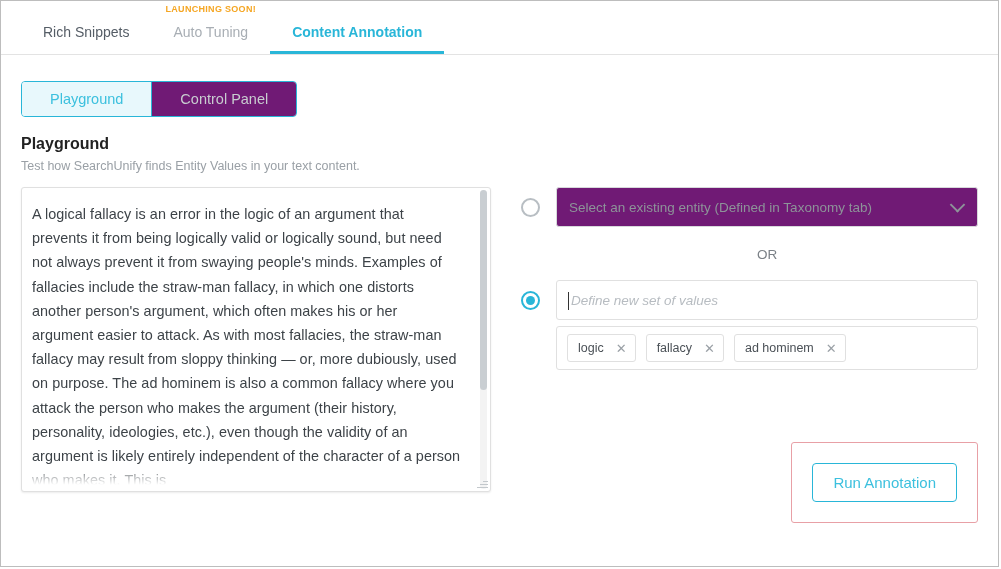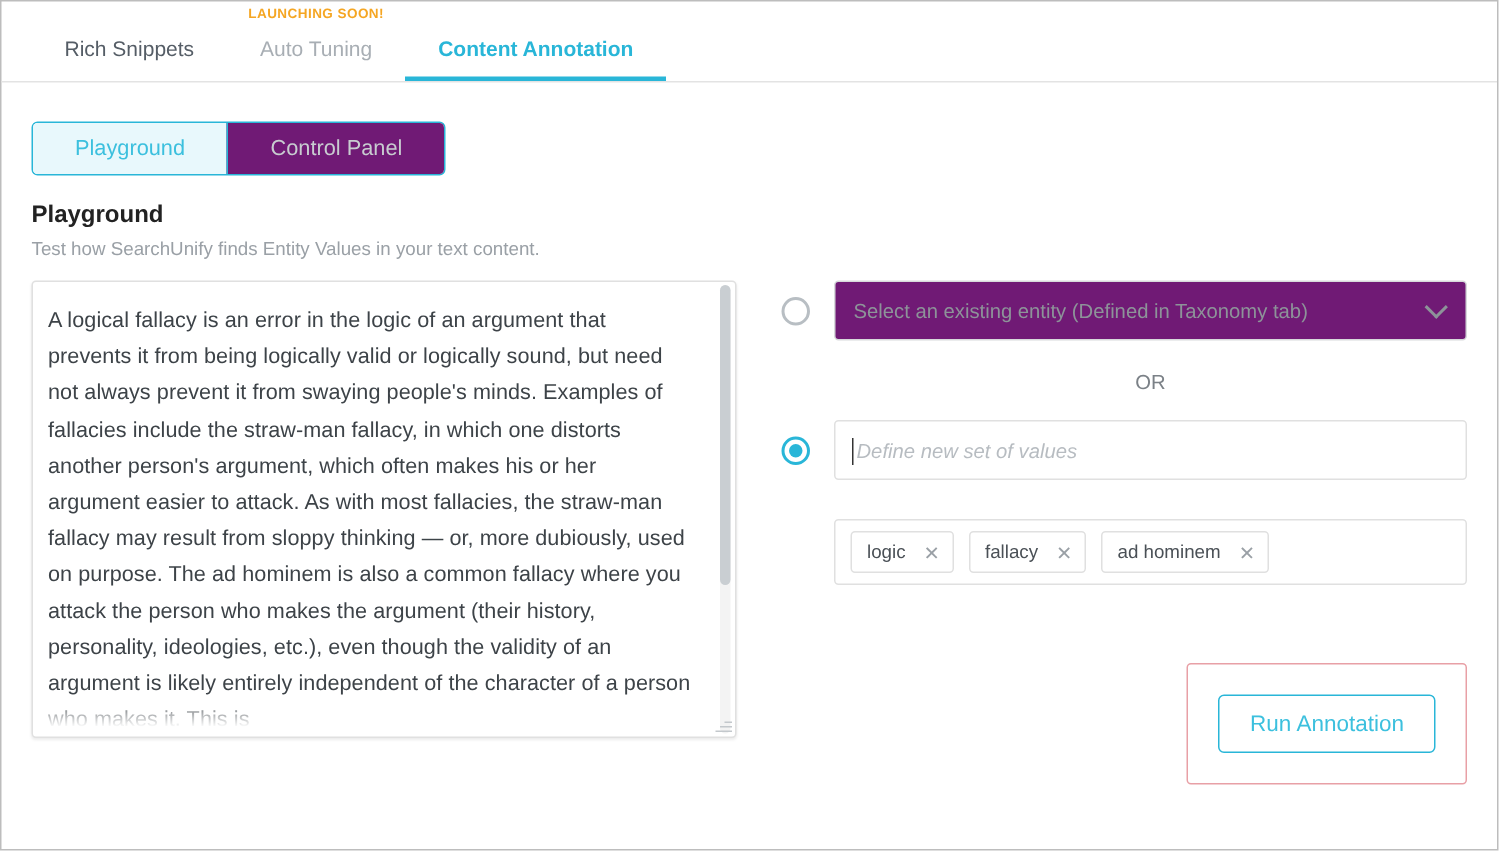--- a/index.html
+++ b/index.html
@@ -268,21 +268,21 @@
   .caret {
     position: absolute;
     left: 11px;
     top: 11px;
     width: 1px;
     height: 18px;
     background: #333333;
   }
   .chips {
     margin-left: 35px;
-    margin-top: 26px;
+    margin-top: 6px;
     height: 44px;
     border: 1px solid #e0e0e0;
     border-radius: 3px;
     display: flex;
     align-items: center;
     padding: 0 10px;
     box-sizing: border-box;
     background: #ffffff;
   }
   .chip {

